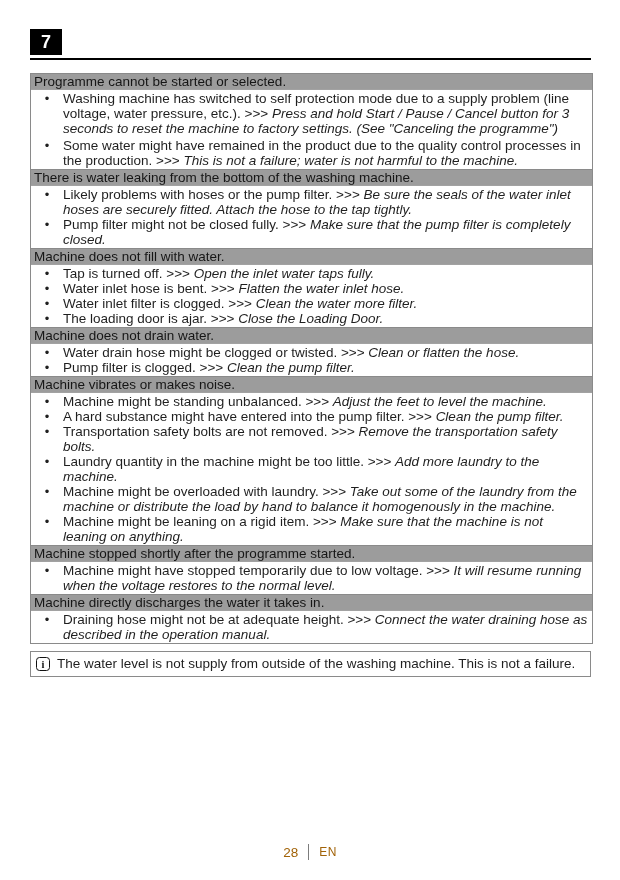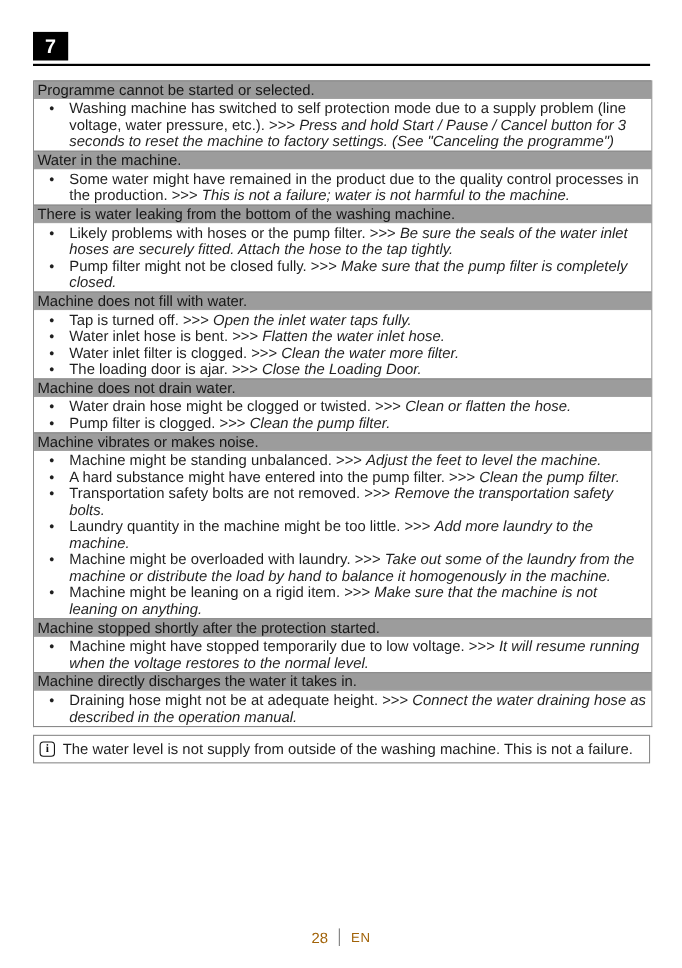--- a/index.html
+++ b/index.html
@@ -141,21 +141,20 @@
       <div class="ts-section">
         <div class="section-heading">Programme cannot be started or selected.</div>
         <ul class="section-items">
           <li class="ts-item">
             <span class="ts-bullet">•</span>
             <span class="ts-text"><span class="ts-problem">Washing machine has switched to self protection mode due to a supply problem (line voltage, water pressure, etc.). &gt;&gt;&gt; </span><span class="ts-solution">Press and hold Start / Pause / Cancel button for 3 seconds to reset the machine to factory settings. (See "Canceling the programme")</span></span>
           </li>
         </ul>
       </div>
       <div class="ts-section">
-        <div class="section-heading">Water in the machine.</div>
         <ul class="section-items">
           <li class="ts-item">
             <span class="ts-bullet">•</span>
             <span class="ts-text"><span class="ts-problem">Some water might have remained in the product due to the quality control processes in the production. &gt;&gt;&gt; </span><span class="ts-solution">This is not a failure; water is not harmful to the machine.</span></span>
           </li>
         </ul>
       </div>
       <div class="ts-section">
         <div class="section-heading">There is water leaking from the bottom of the washing machine.</div>
         <ul class="section-items">
@@ -226,21 +225,21 @@
             <span class="ts-bullet">•</span>
             <span class="ts-text"><span class="ts-problem">Machine might be overloaded with laundry. &gt;&gt;&gt; </span><span class="ts-solution">Take out some of the laundry from the machine or distribute the load by hand to balance it homogenously in the machine.</span></span>
           </li>
           <li class="ts-item">
             <span class="ts-bullet">•</span>
             <span class="ts-text"><span class="ts-problem">Machine might be leaning on a rigid item. &gt;&gt;&gt; </span><span class="ts-solution">Make sure that the machine is not leaning on anything.</span></span>
           </li>
         </ul>
       </div>
       <div class="ts-section">
-        <div class="section-heading">Machine stopped shortly after the protection started.</div>
+        <div class="section-heading">Machine stopped shortly after the programme started.</div>
         <ul class="section-items">
           <li class="ts-item">
             <span class="ts-bullet">•</span>
             <span class="ts-text"><span class="ts-problem">Machine might have stopped temporarily due to low voltage. &gt;&gt;&gt; </span><span class="ts-solution">It will resume running when the voltage restores to the normal level.</span></span>
           </li>
         </ul>
       </div>
       <div class="ts-section">
         <div class="section-heading">Machine directly discharges the water it takes in.</div>
         <ul class="section-items">

